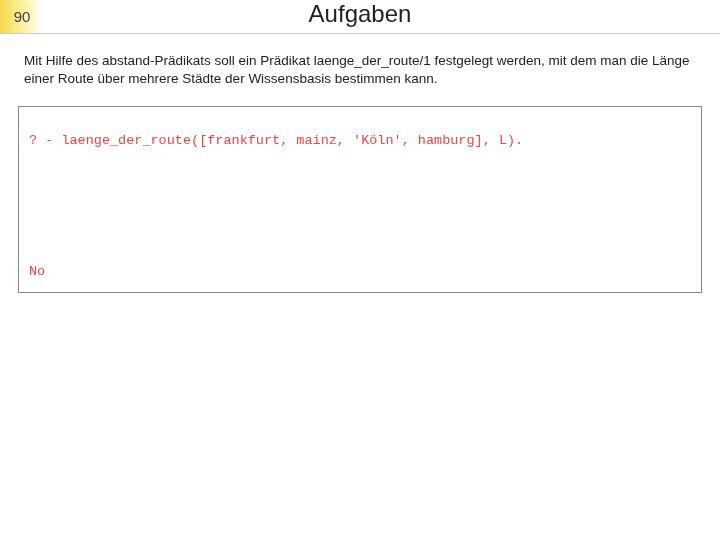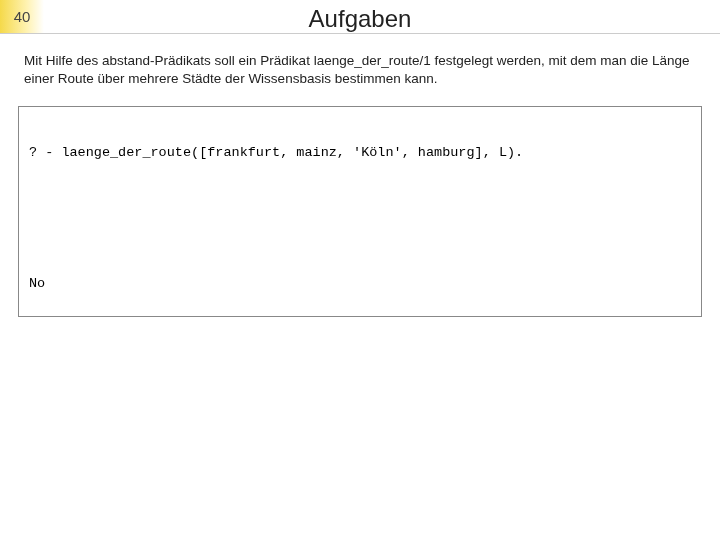--- a/index.html
+++ b/index.html
@@ -23,54 +23,54 @@
     align-items: center;
     justify-content: center;
   }
   .slide-num {
     font-size: 15px;
     color: #444;
   }
   .title-wrap {
     flex: 1;
     display: flex;
-    align-items: flex-end;
+    align-items: flex-start;
     justify-content: center;
     padding-right: 44px;
   }
   .title {
     font-size: 24px;
     color: #222;
     font-weight: 400;
   }
   .body-text {
     padding: 18px 24px 14px 24px;
     font-size: 13.5px;
     line-height: 1.35;
     color: #222;
   }
   .code-box {
     margin: 4px 18px 0 18px;
     border: 1px solid #888;
-    padding: 12px 10px;
+    padding: 0 10px;
     font-family: "Courier New", Courier, monospace;
     font-size: 13.5px;
     line-height: 1.0;
-    color: #000000;
+    color: #ef4444;
     white-space: pre;
   }
   .code-line { margin: 0; }
   .code-gap { height: 18px; }
 </style>
 </head>
 <body>
 
 <div class="header-row">
   <div class="slide-num-box">
-    <span class="slide-num">40</span>
+    <span class="slide-num">90</span>
   </div>
   <div class="title-wrap">
     <span class="title">Aufgaben</span>
   </div>
 </div>
 
 <div class="body-text">Mit Hilfe des abstand-Prädikats soll ein Prädikat laenge_der_route/1 festgelegt werden, mit dem man die Länge einer Route über mehrere Städte der Wissensbasis bestimmen kann.</div>
 
 <div class="code-box">
   <div class="code-line">? - laenge_der_route([frankfurt, mainz, 'Köln', hamburg], L).</div>

